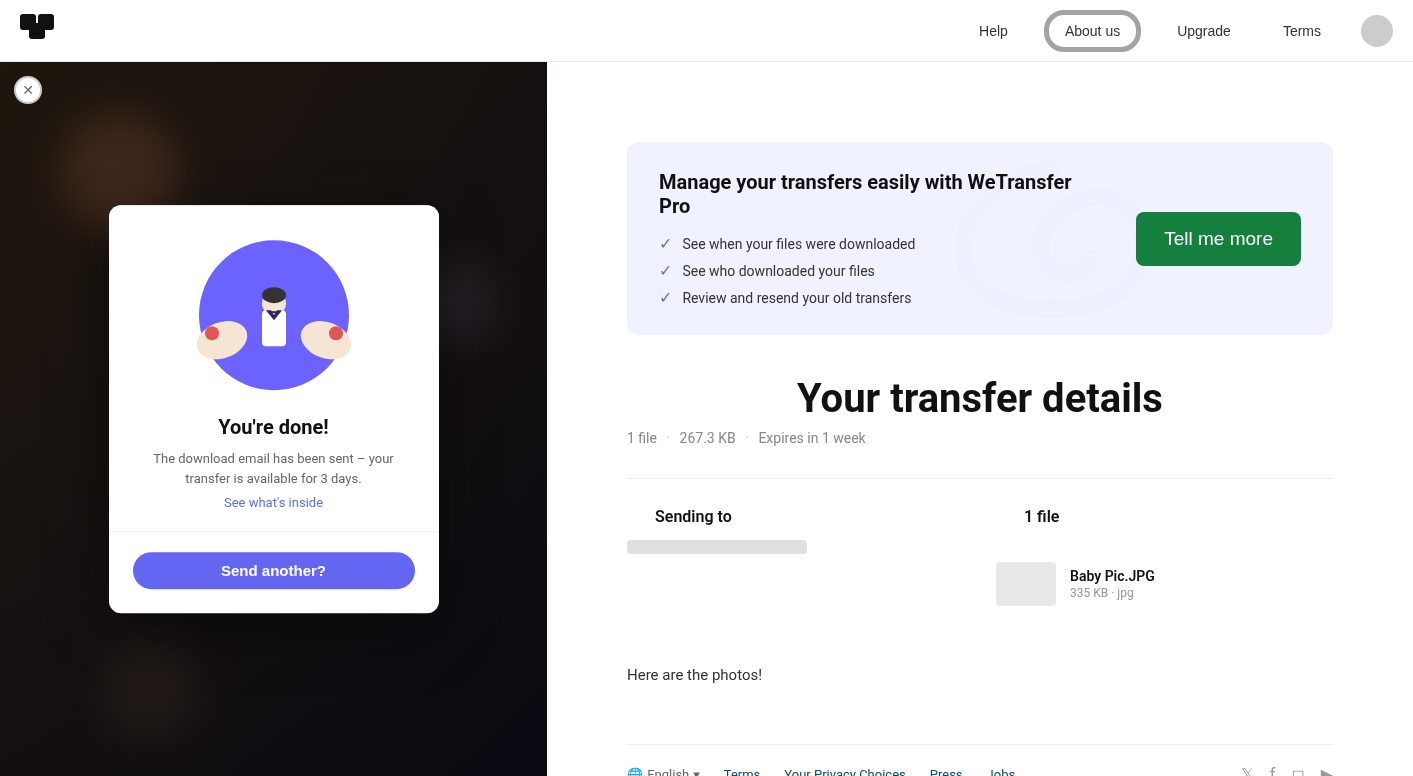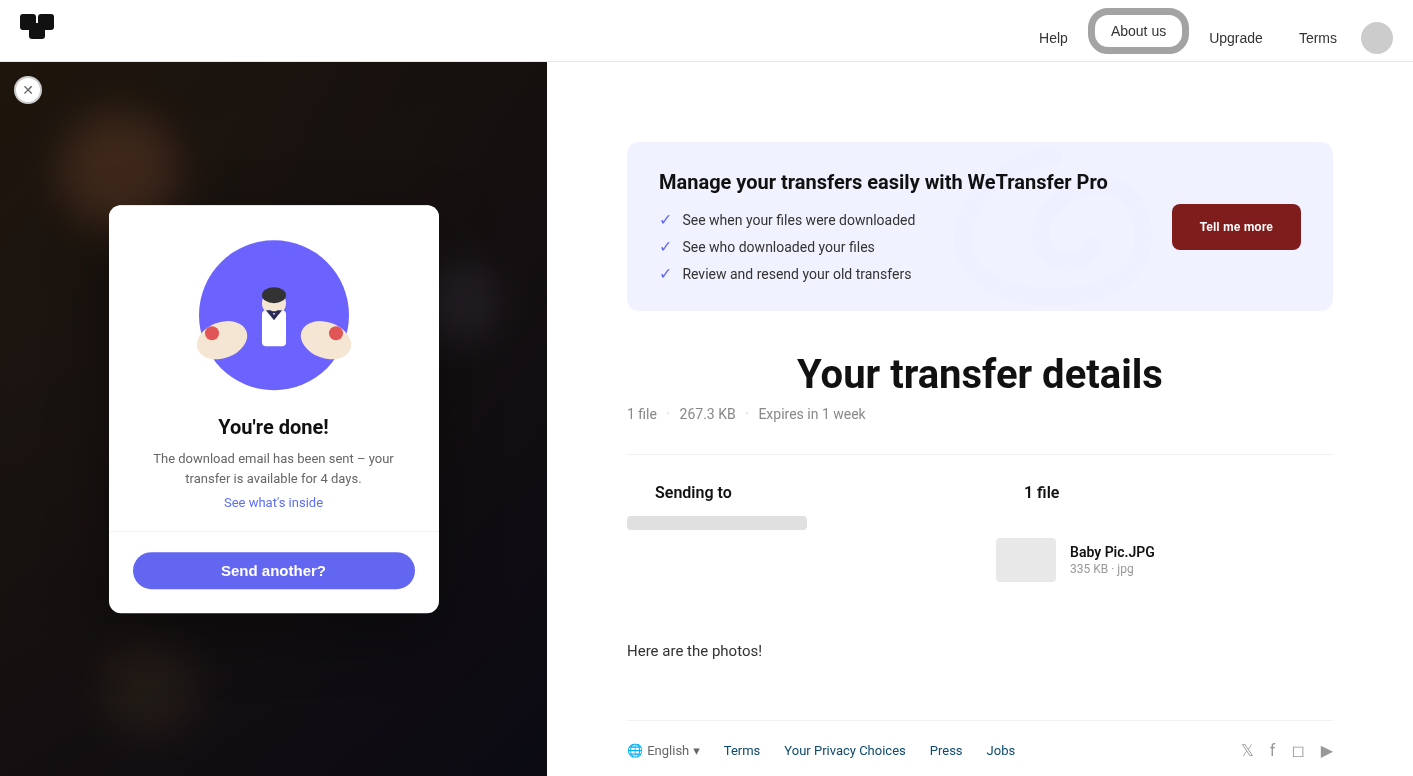--- a/index.html
+++ b/index.html
@@ -7,27 +7,27 @@
 
     
     .navbar {
       position: fixed; top: 0; left: 0; right: 0; height: 62px;
       background: #fff; border-bottom: 1px solid #e8e8e8;
       display: flex; align-items: center; justify-content: space-between;
       padding: 0 20px; z-index: 100;
     }
     .navbar-left { display: flex; align-items: center; }
     .logo { font-size: 22px; font-weight: 900; color: #000; letter-spacing: -1px; }
-    .navbar-right { display: flex; align-items: flex-end; gap: 4px; }
+    .navbar-right { display: flex; align-items: center; gap: 20px; }
     .nav-btn {
       padding: 8px 16px; border: none; background: transparent;
       font-size: 14px; color: #333; cursor: pointer; border-radius: 4px;
     }
     .nav-btn.outlined {
-      border: 7px solid #a3a3a3; border-radius: 20px;
+      border: 5px solid #a3a3a3; border-radius: 20px;
     }
     .nav-avatar {
       width: 32px; height: 32px; border-radius: 50%; background: #ccc;
       display: flex; align-items: center; justify-content: center;
       font-size: 12px; color: #666; margin-left: 4px;
     }
 
     
     .main-layout {
       display: flex; height: 776px; margin-top: 0;
@@ -97,22 +97,22 @@
       display: flex; align-items: center; justify-content: space-between;
       margin-bottom: 40px; position: relative; overflow: hidden;
     }
     .promo-content { flex: 1; }
     .promo-title { font-size: 20px; font-weight: 700; color: #111; margin-bottom: 16px; }
     .promo-list { list-style: none; display: flex; flex-direction: column; gap: 8px; }
     .promo-list li { display: flex; align-items: center; gap: 10px; font-size: 14px; color: #333; }
     .check-icon { color: #6366f1; font-size: 16px; }
     .promo-cta { margin-left: 32px; }
     .tell-more-btn {
-      background: #7f1d1d; color: #fff; border: none; border-radius: 8px;
-      padding: 16px 28px; font-size: 12px; font-weight: 700; cursor: pointer;
+      background: #15803d; color: #fff; border: none; border-radius: 8px;
+      padding: 16px 28px; font-size: 19px; font-weight: 400; cursor: pointer;
       white-space: nowrap;
     }
     .promo-watermark {
       position: absolute; right: 180px; top: 0; bottom: 0;
       display: flex; align-items: center; opacity: 0.08;
       font-size: 120px; color: #6366f1; pointer-events: none;
     }
 
     
     .transfer-heading { font-size: 40px; font-weight: 700; color: #111; margin-bottom: 8px; text-align: center; }
@@ -209,21 +209,21 @@
 
           <ellipse cx="80" cy="60" rx="12" ry="8" fill="#333"></ellipse>
 
           <polygon points="72,75 80,85 88,75 83,75 80,80 77,75" fill="#2a2a5a"></polygon>
 
           <rect x="74" y="76" width="12" height="2" fill="#2a2a5a"></rect>
         </svg>
       </div>
       <div class="success-card-body">
         <div class="success-title">You're done!</div>
-        <div class="success-desc">The download email has been sent – your transfer is available for 4 days.</div>
+        <div class="success-desc">The download email has been sent – your transfer is available for 3 days.</div>
         <a class="success-link" href="#">See what's inside</a>
       </div>
       <hr class="divider-line">
       <button class="send-another-btn">Send another?</button>
     </div>
 
   </div>
 
   <div class="right-panel">
 

